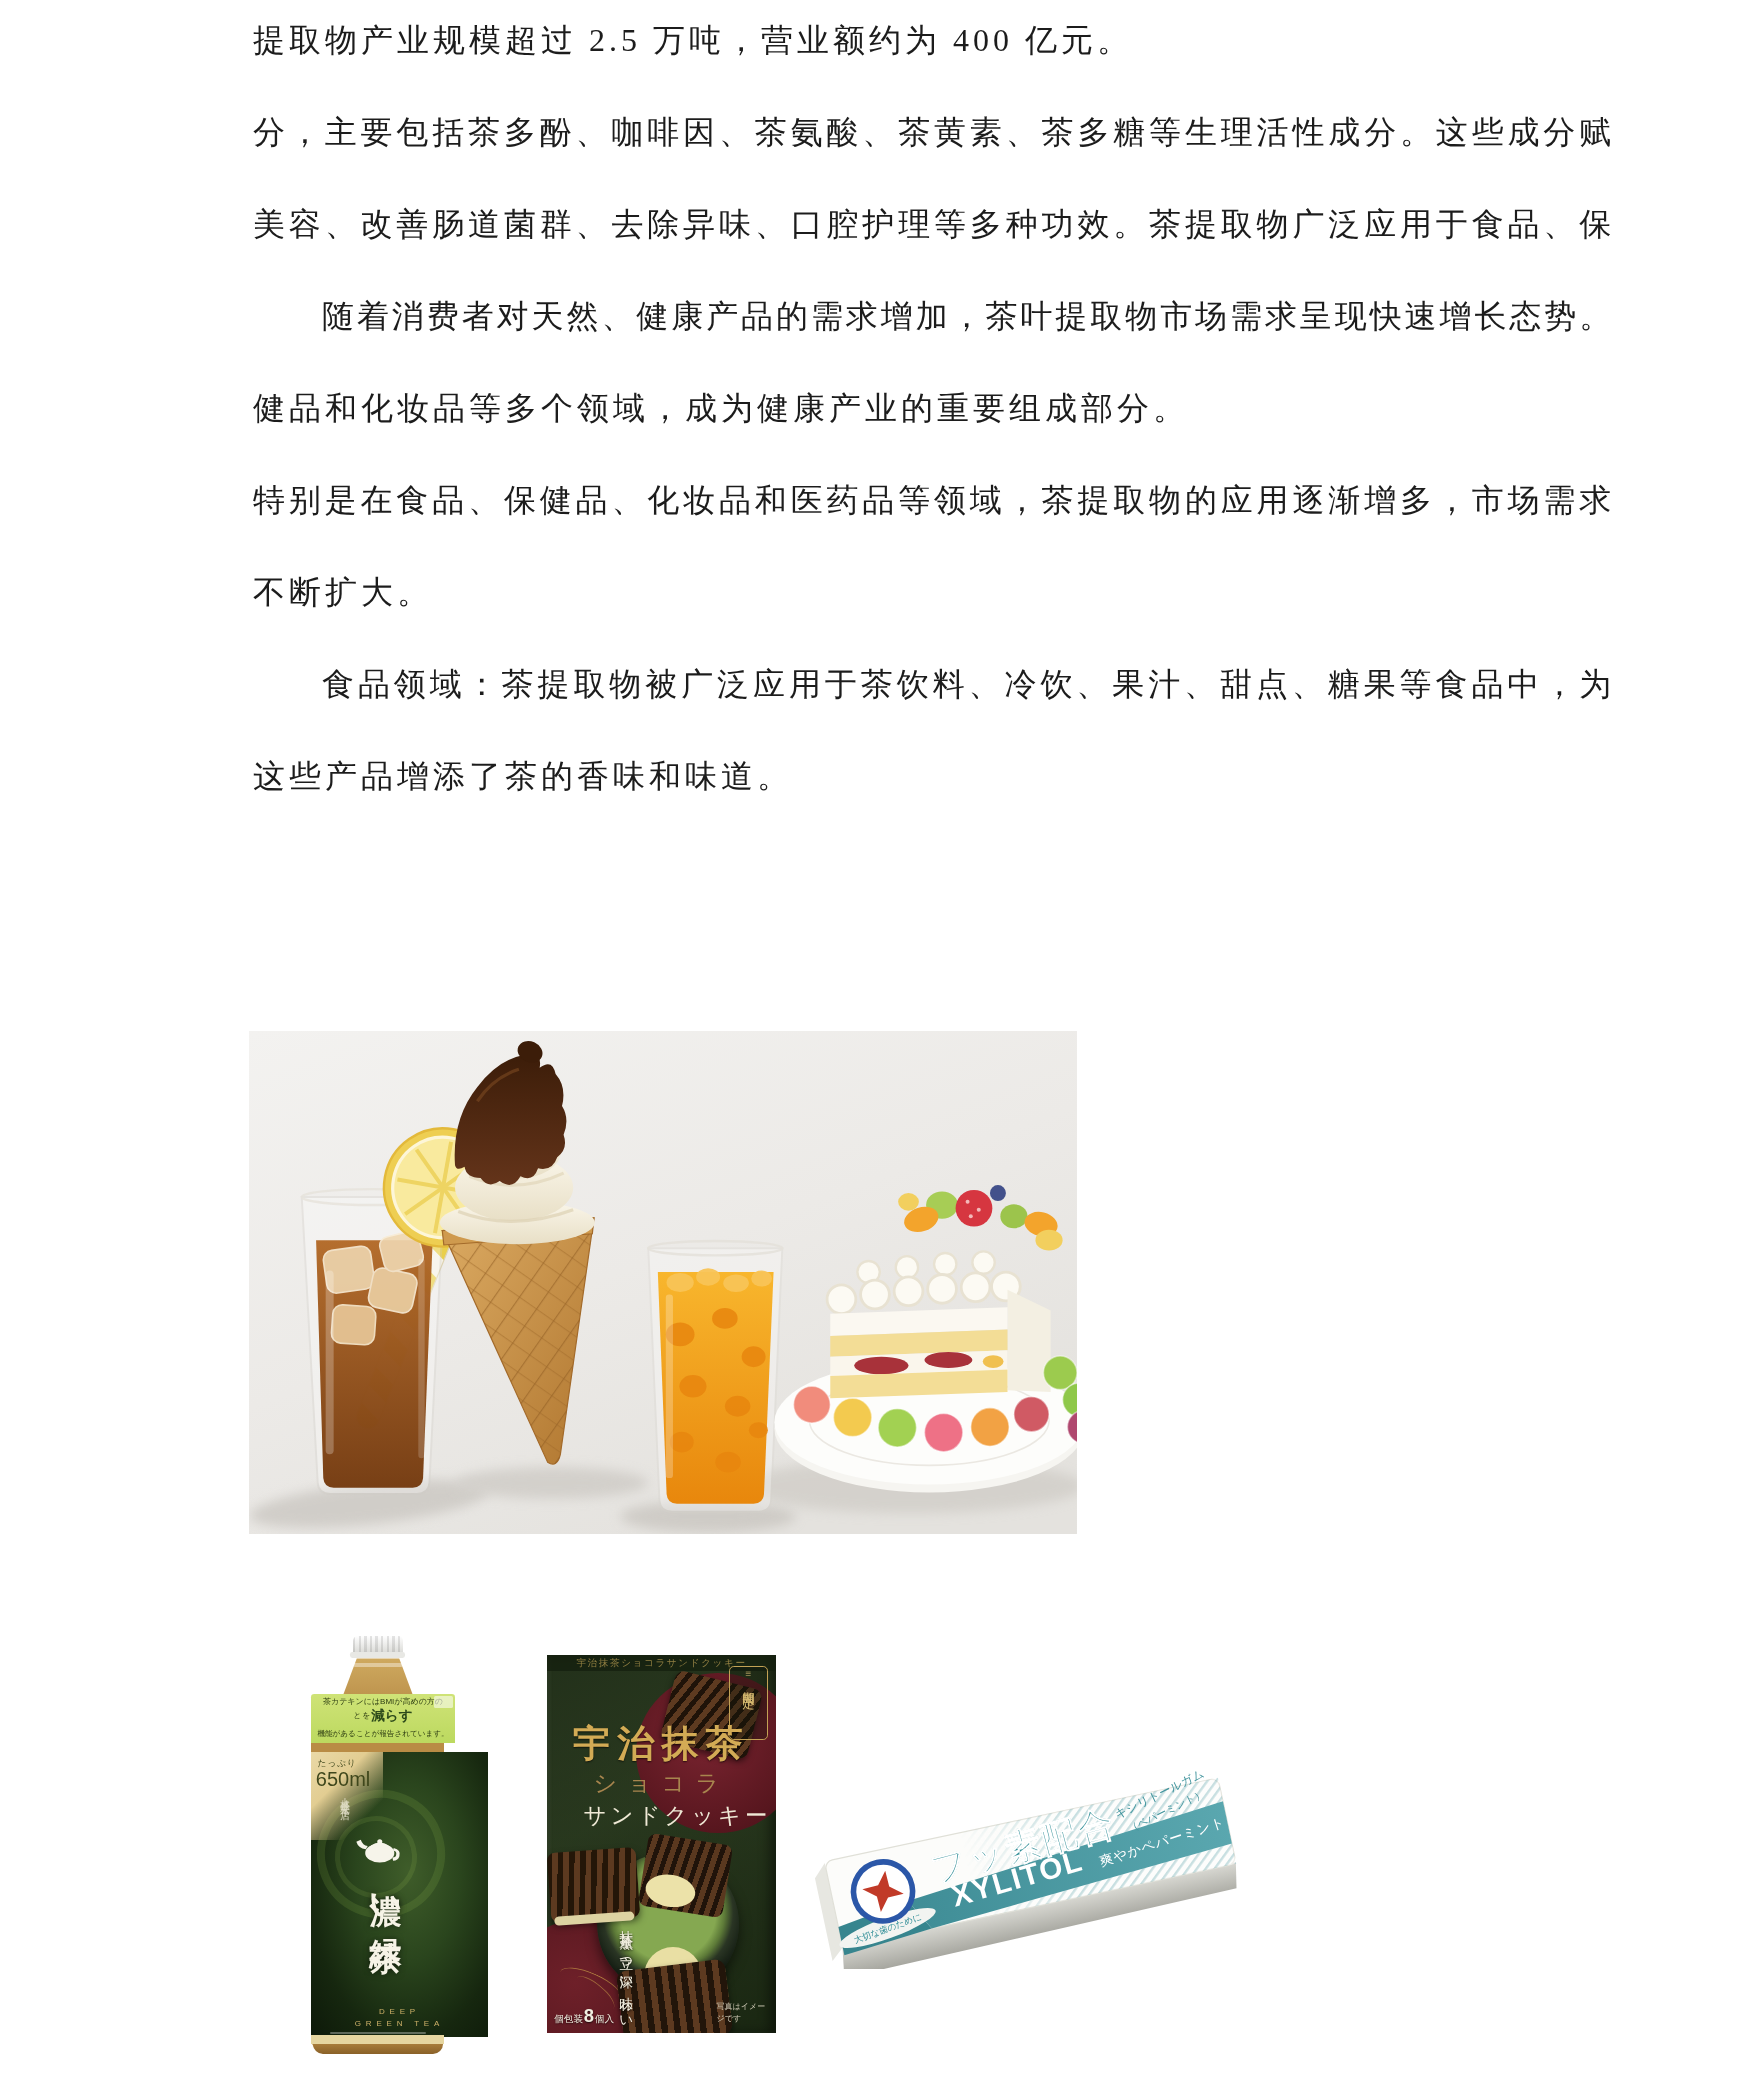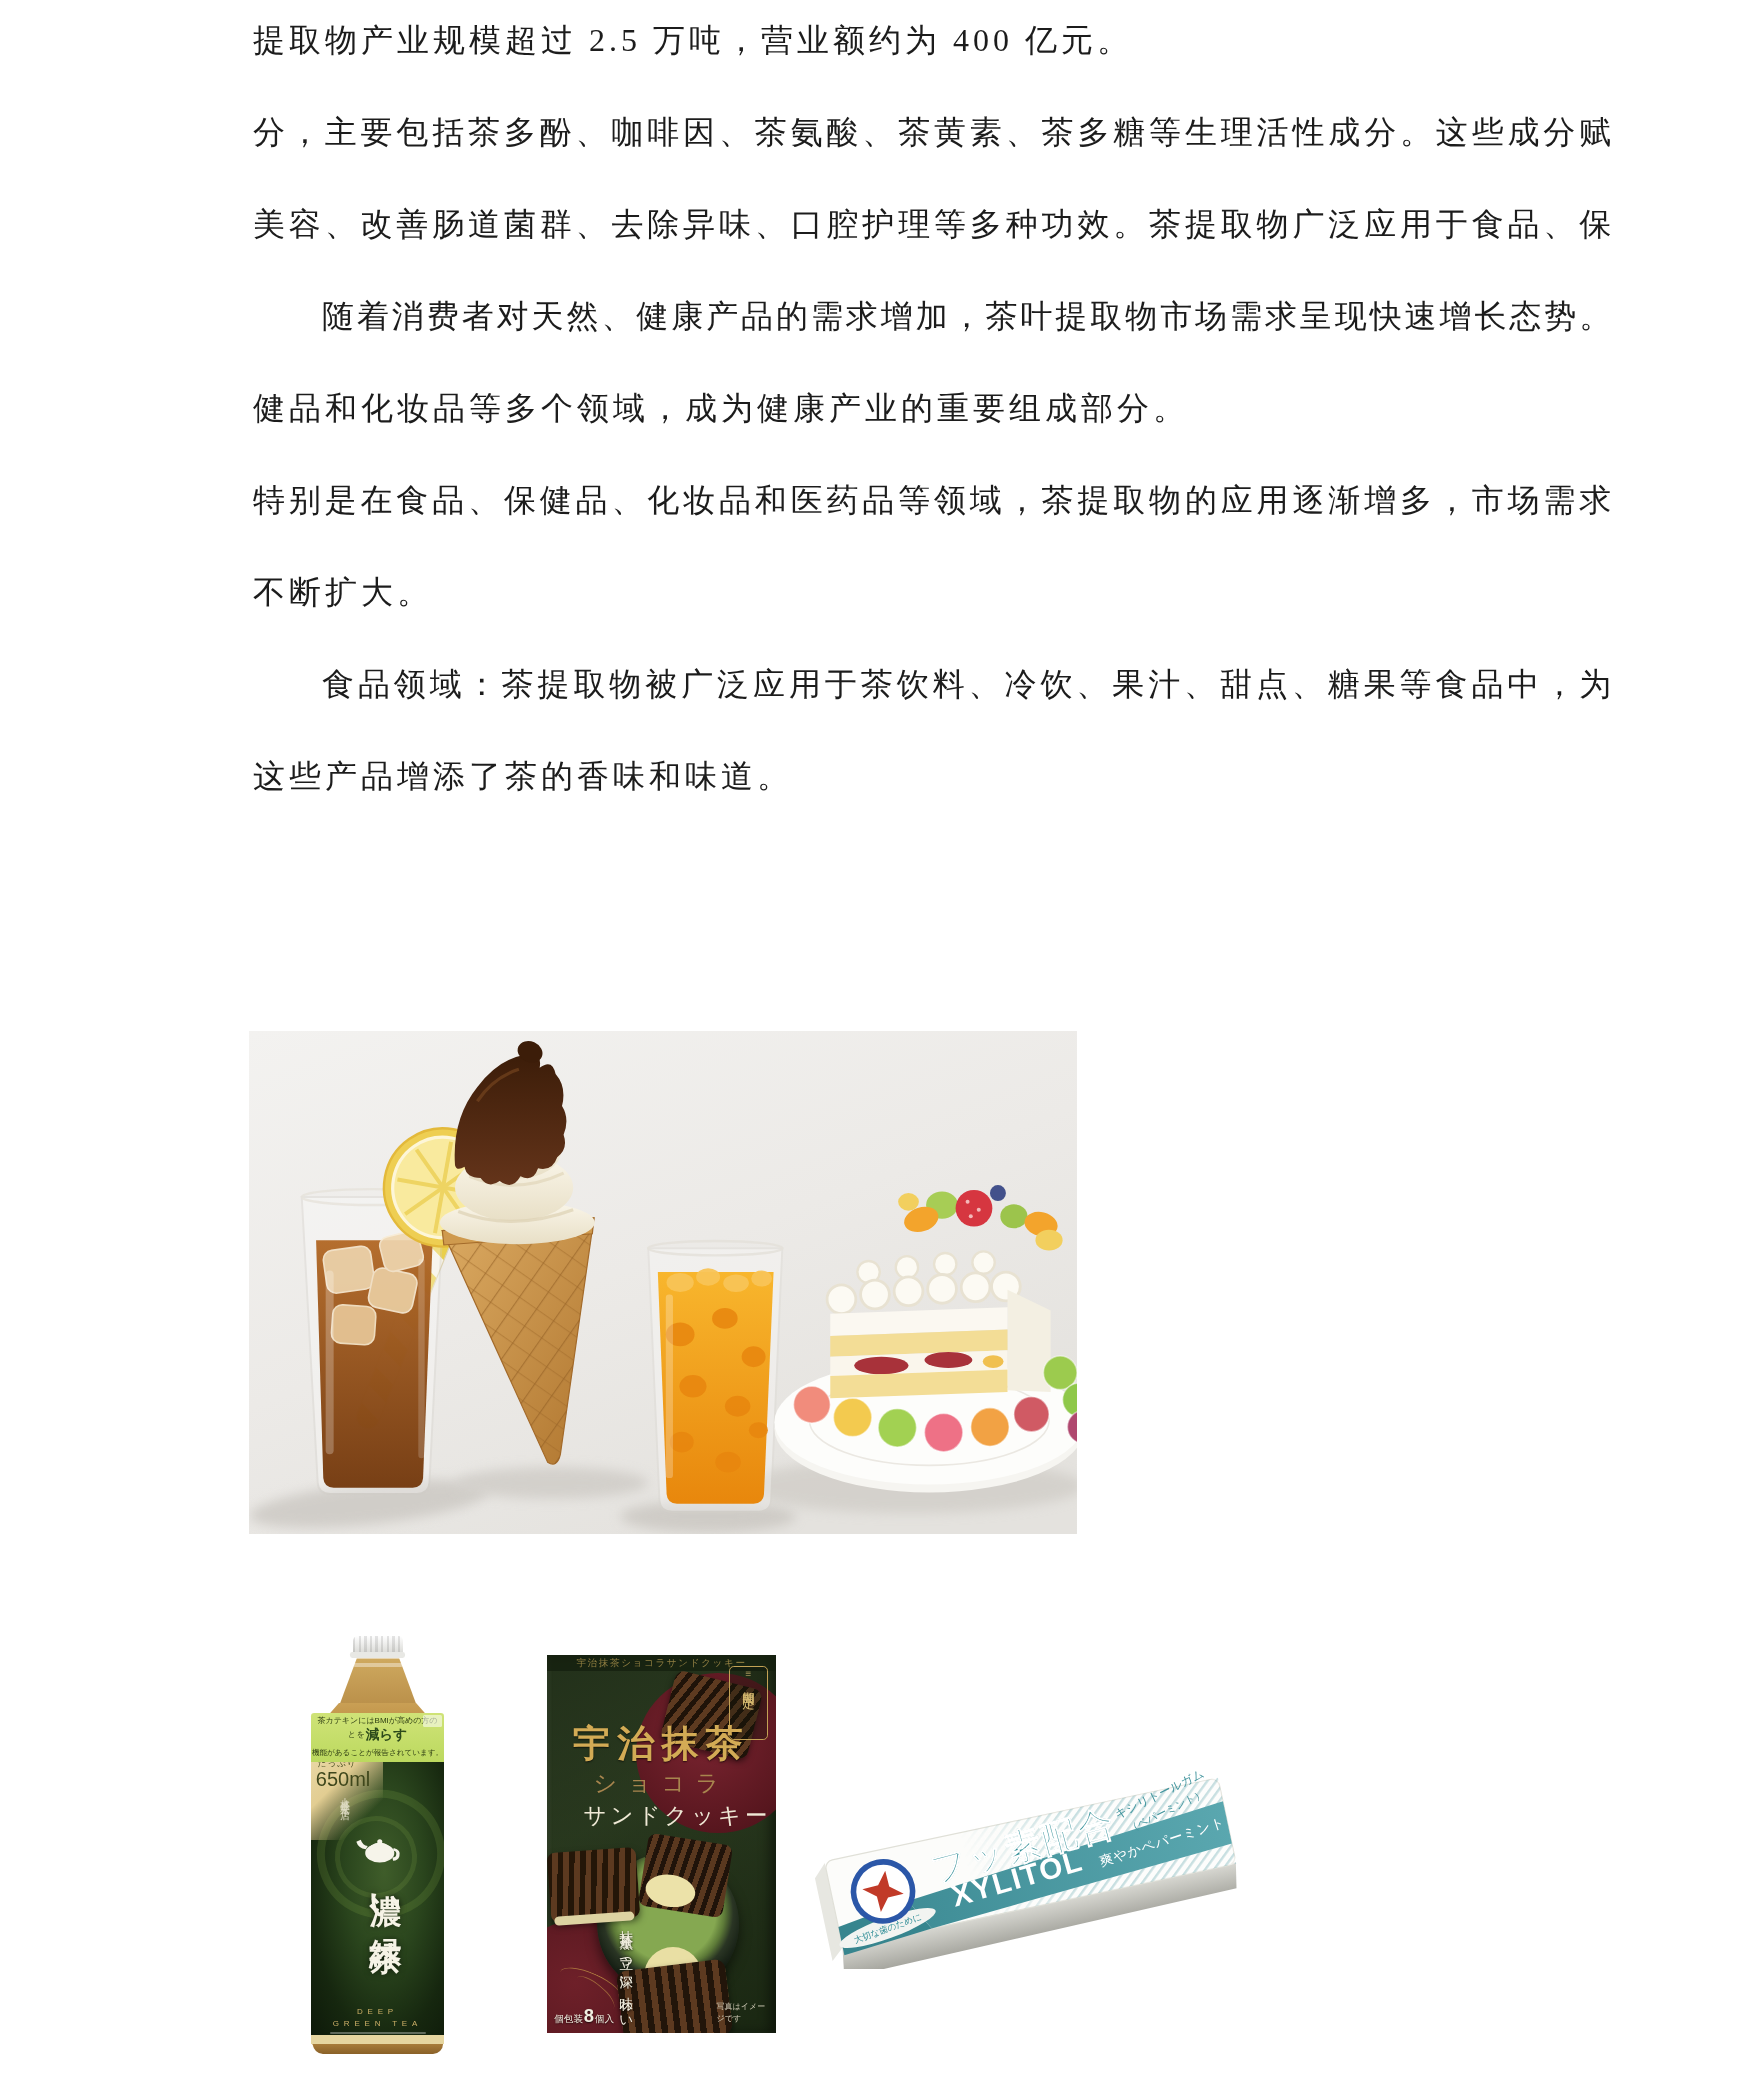--- a/index.html
+++ b/index.html
@@ -19,30 +19,30 @@
     background:linear-gradient(#fefefe,#d9d9d5);}
   .bottle .cap .ridges{position:absolute;inset:0;border-radius:4.8px 4.8px 1.6px 1.6px;
     background:repeating-linear-gradient(90deg,rgba(0,0,0,.10) 0 2.4px,rgba(255,255,255,0) 2.4px 5.6px);}
   .bottle .caplip{position:absolute;left:39px;top:16px;width:55px;height:6.4px;border-radius:2.4px;background:#e8e8e4;}
   .bottle .neck{position:absolute;left:29px;top:22.4px;width:76px;height:45px;
     background:linear-gradient(#cfa95f,#bb914b);clip-path:polygon(22% 0,78% 0,100% 100%,0 100%);}
   .bottle .neckring{position:absolute;left:42px;top:27px;width:50px;height:4px;border-radius:2.4px;background:rgba(255,255,255,.4);}
   .bottle .shoulder{position:absolute;left:0;top:67px;width:133px;height:32px;
     background:linear-gradient(#c99f54,#bb8c42);clip-path:polygon(21% 0,79% 0,100% 100%,0 100%);}
   .bottle .body{position:absolute;left:0;top:97px;width:133px;height:321px;background:#b98c45;border-radius:6.4px 6.4px 16px 16px;}
-  .bottle .claim{position:absolute;left:0;top:77px;width:133px;height:49px;background:linear-gradient(#cfe377,#bcd95f);
-    border-radius:3.2px 3.2px 0 0;z-index:3;}
+  .bottle .claim{position:absolute;left:0;top:58px;width:133px;height:49px;background:linear-gradient(#cfe377,#bcd95f);
+    border-radius:3.2px 3.2px 0 0;z-index:3;padding-left:11px;}
   .claim .l1{position:absolute;left:0;top:2.4px;width:100%;text-align:center;font-size:8px;color:#2d3d12;letter-spacing:0;}
   .claim .l2{position:absolute;left:0;top:12.8px;width:100%;display:flex;justify-content:center;align-items:center;gap:0.8px;}
   .claim .conn{font-size:8px;color:#2d3d12;}
   .claim .act{font-size:13.6px;font-weight:bold;color:#2c4a1a;}
   .claim .l3{position:absolute;left:0;top:35px;width:100%;text-align:center;font-size:7.6px;color:#2d3d12;}
   .claim .mini{position:absolute;right:2.4px;top:1.6px;width:19px;height:12.8px;background:rgba(255,255,255,.55);border-radius:1.6px;}
   .bottle .label{position:absolute;left:0;top:116px;width:133px;height:285px;overflow:hidden;z-index:2;
-    background:radial-gradient(ellipse at 55% 42%,#3f5d2a 0%,#2a451d 38%,#16270f 72%,#0d1909 100%);}
+    background:radial-gradient(ellipse at 55% 42%,#3f5d2a 0%,#2a451d 38%,#16270f 72%,#0d1909 100%);padding-left:44px;}
   .label .swirl1{position:absolute;left:6.4px;top:38px;width:112px;height:112px;border-radius:50%;
     border:8px solid rgba(150,190,80,.16);transform:rotate(-22deg);}
   .label .swirl2{position:absolute;left:24px;top:64px;width:72px;height:72px;border-radius:50%;
     border:5.6px solid rgba(170,210,95,.13);transform:rotate(30deg);}
   .label .cream{position:absolute;left:0;top:0;width:72px;height:88px;
     background:linear-gradient(135deg,#ead9a7 0%,#e2cd92 35%,rgba(226,205,146,0) 75%);}
   .label .vol1{position:absolute;left:6.4px;top:6.4px;font-size:8.8px;color:#3f471c;letter-spacing:0.8px;}
   .label .vol2{position:absolute;left:4.8px;top:16px;font-size:20px;font-weight:normal;color:#3f471c;letter-spacing:0;}
   .label .brandv{position:absolute;left:27px;top:38px;height:104px;writing-mode:vertical-rl;
     font-family:"Liberation Serif",serif;font-size:9.6px;letter-spacing:2.4px;color:#e9e5d1;opacity:.9;}

